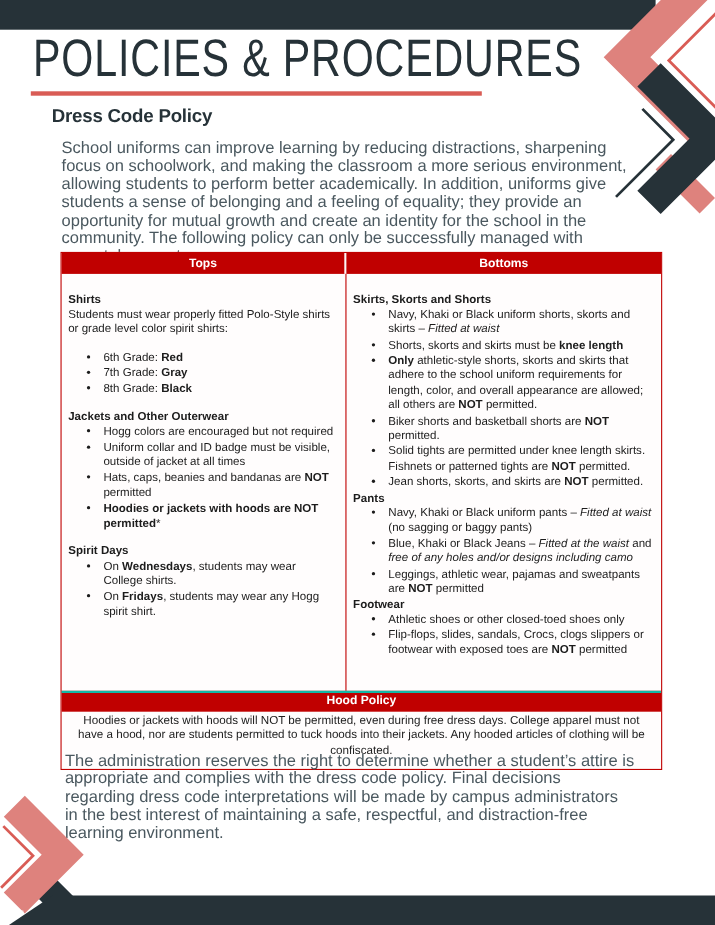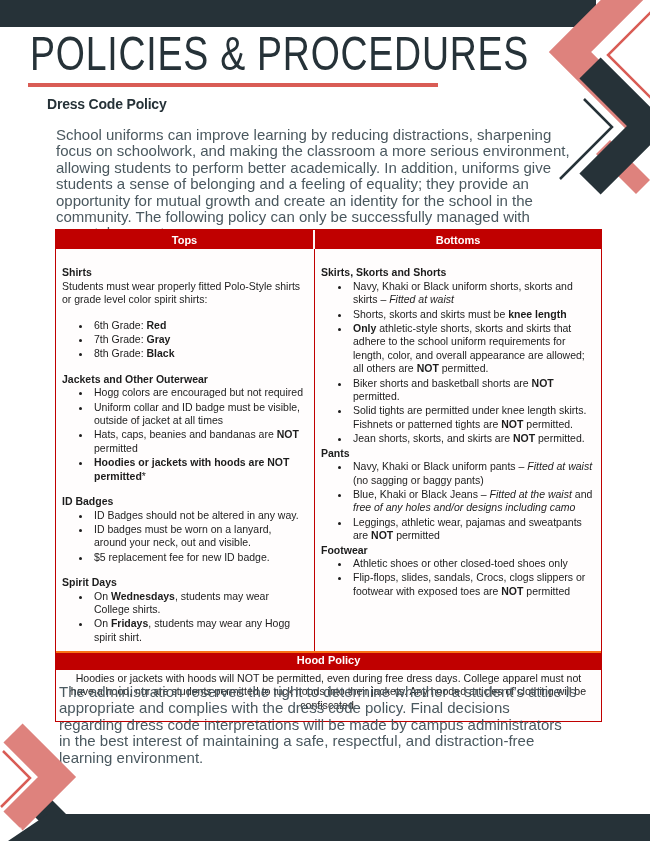--- a/index.html
+++ b/index.html
@@ -13,21 +13,21 @@
   .deco-bl{position:absolute;left:0;bottom:0;width:650px;height:120px;}
   
   .title{
     position:absolute;left:30px;top:30px;margin:0;color:#263238;
     font-size:48px;font-weight:400;letter-spacing:1px;line-height:1;white-space:nowrap;
   }
   .title>span{display:inline-block;transform:scaleX(0.78);transform-origin:0 50%;}
   .title-underline{position:absolute;left:28px;top:83px;width:410px;height:4px;background:#D95C55;}
   .section-title{
     position:absolute;left:47px;top:96px;margin:0;color:#263238;
-    font-size:14px;font-weight:bold;letter-spacing:-0.2px;
+    font-size:17px;font-weight:bold;letter-spacing:-0.2px;
   }
   .intro,.closing{
     position:absolute;left:56px;width:518px;margin:0;color:#4A585F;
     font-size:15px;line-height:16.4px;
   }
   .intro{top:127px;}
   .closing{top:684px;left:59px;}
   
   .policy-table{
     position:absolute;left:55px;top:229px;width:545px;
@@ -44,21 +44,21 @@
   .cell.col-0{border-right:1.2px solid #C00000;}
   .sec-title{font-weight:bold;}
   .sec-intro{margin:0 0 12px 0;}
   .cell ul{margin:0;padding-left:30px;}
   .cell li{padding-left:2px;margin:0 0 1px 0;}
   .col-0 .section{margin-bottom:12px;}
   .col-0 .section:last-child{margin-bottom:0;}
   .col-1 .section{margin-bottom:0;}
   .hood-header{
     grid-column:1 / -1;background:#C00000;color:#ffffff;font-weight:bold;font-size:11px;
-    text-align:center;padding:1px 0 2px;border-top:2px solid #f97316;
+    text-align:center;padding:1px 0 2px;border-top:2px solid #14b8a6;
   }
   .hood-text{
     grid-column:1 / -1;text-align:center;font-size:10.6px;line-height:13.6px;
     padding:2px 14px 9px;
   }
 </style>
 </head>
 <body>
 
 <div class="page">
@@ -93,28 +93,20 @@
             <li>8th Grade: <b>Black</b></li>
           </ul>
         </div>
         <div class="section">
           <div class="sec-title">Jackets and Other Outerwear</div>
           <ul>
             <li>Hogg colors are encouraged but not required</li>
             <li>Uniform collar and ID badge must be visible, outside of jacket at all times</li>
             <li>Hats, caps, beanies and bandanas are <b>NOT</b> permitted</li>
             <li><b>Hoodies or jackets with hoods are NOT permitted</b>*</li>
-          </ul>
-        </div>
-        <div class="section">
-          <div class="sec-title">ID Badges</div>
-          <ul>
-            <li>ID Badges should not be altered in any way.</li>
-            <li>ID badges must be worn on a lanyard, around your neck, out and visible.</li>
-            <li>$5 replacement fee for new ID badge.</li>
           </ul>
         </div>
         <div class="section">
           <div class="sec-title">Spirit Days</div>
           <ul>
             <li>On <b>Wednesdays</b>, students may wear College shirts.</li>
             <li>On <b>Fridays</b>, students may wear any Hogg spirit shirt.</li>
           </ul>
         </div>
       </div>

